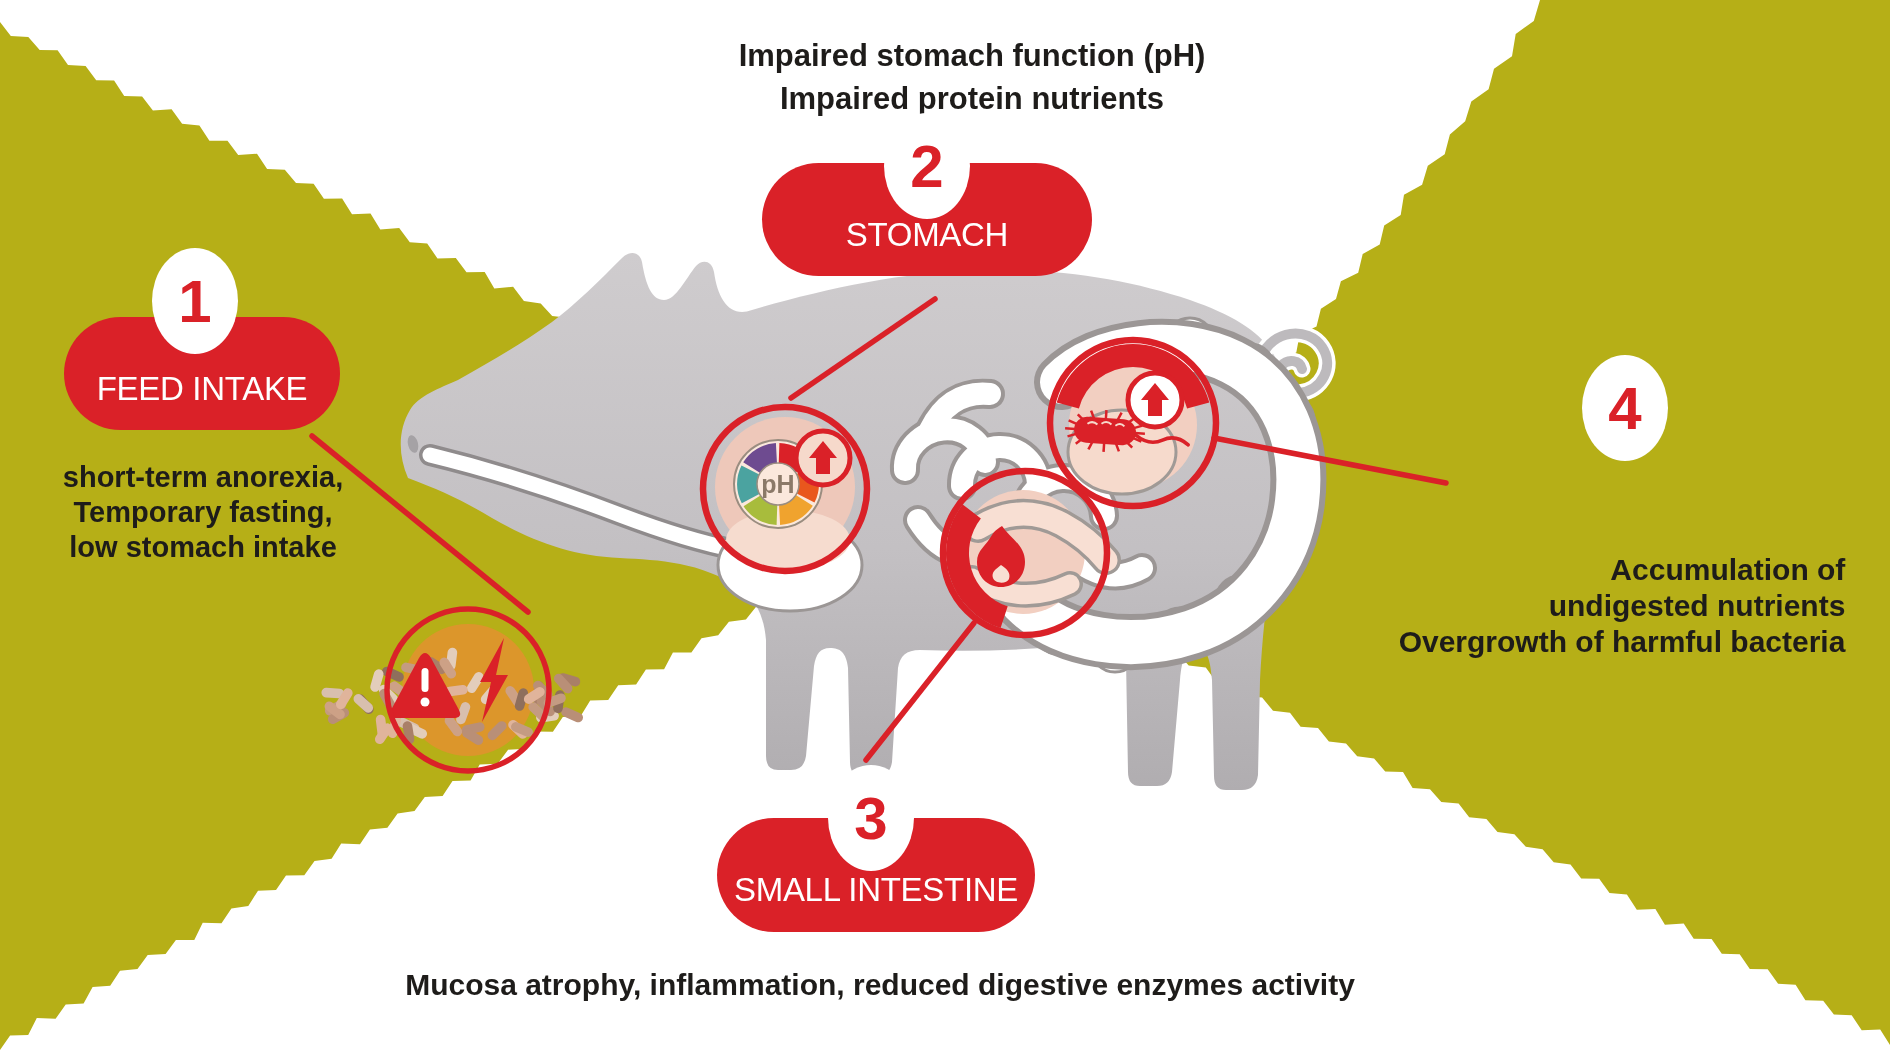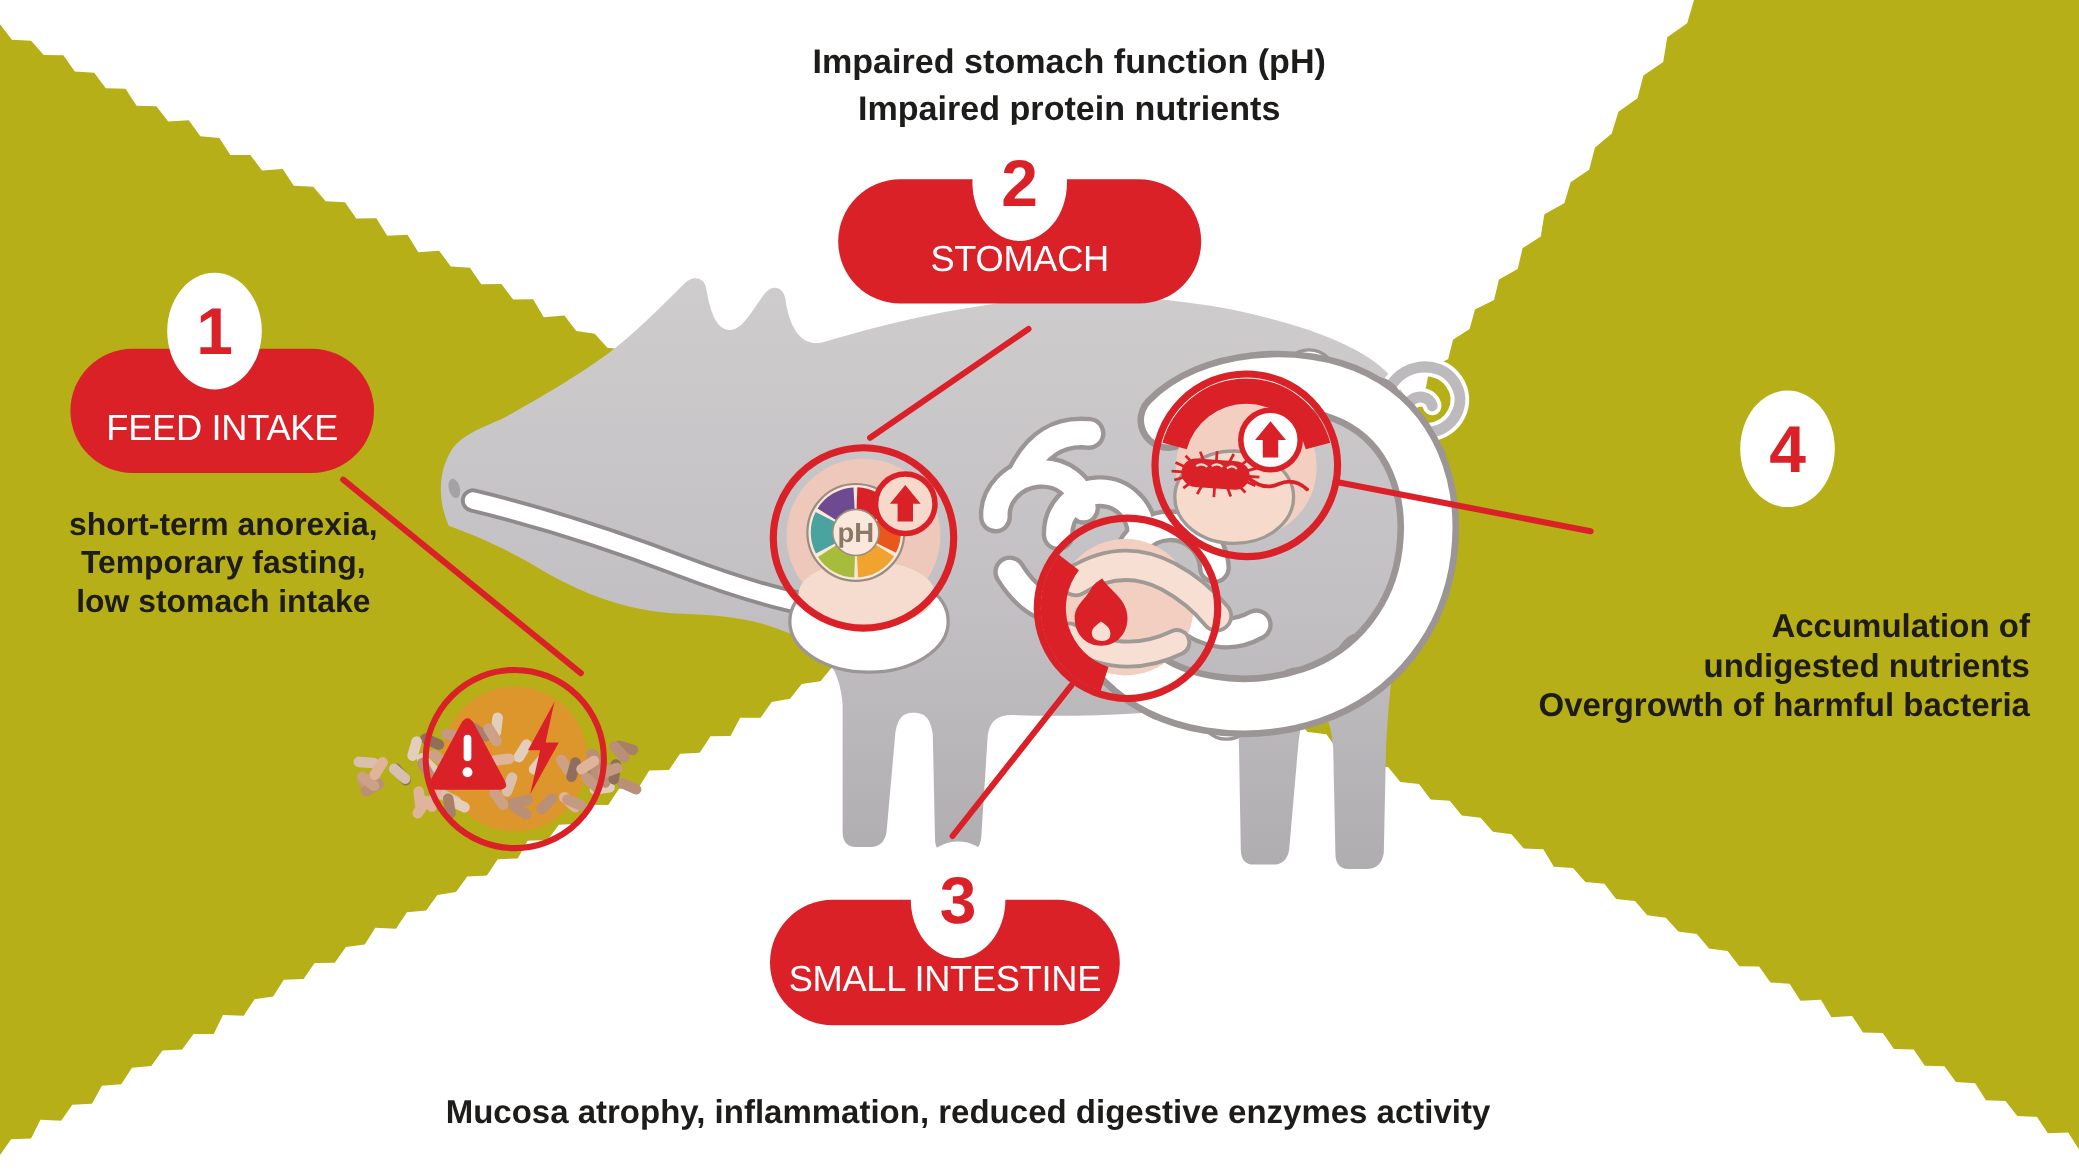--- a/index.html
+++ b/index.html
@@ -8,21 +8,21 @@
   html,body{margin:0;padding:0;background:#fff;}
   .canvas{
     position:relative; width:1890px; height:1064px; background:#ffffff; overflow:hidden;
     font-family:"Liberation Sans", sans-serif; color:var(--text);
   }
   .art{position:absolute; left:0; top:0;}
   .txt{position:absolute; text-align:center; font-weight:600; transform:translateX(-50%); white-space:nowrap;}
   .header-note{left:929px; top:34px; font-size:31px; line-height:43px;margin-left:43px;}
   .feed-note{left:203px; top:460px; font-size:29px; line-height:35px;}
   .hindgut-note{left:1622px; top:552px; font-size:30px; line-height:36px;text-align:right;}
-  .bottom-note{left:880px; top:965px; font-size:30px; line-height:39px;margin-top:27px;}
+  .bottom-note{left:880px; top:965px; font-size:30px; line-height:39px;}
   .pill{
     position:absolute; background:var(--red); border-radius:58px;
     display:flex; align-items:center; justify-content:center; box-sizing:border-box; padding-top:30px;
   }
   .pill .label{color:#ffffff; font-weight:400; font-size:33px; letter-spacing:-0.3px; white-space:nowrap;}
   .num-oval{
     position:absolute; width:86px; height:106px; background:#ffffff; border-radius:50%;
     display:flex; align-items:center; justify-content:center;
   }
   .num-oval .num{color:var(--red); font-weight:700; font-size:60px; line-height:1; padding-top:2px;}
@@ -268,21 +268,21 @@
     <span class="num">1</span>
   </div>
 
   <div class="pill" style="left:762px; top:163px; width:330px; height:113px;">
     <span class="label">STOMACH</span>
   </div>
   <div class="num-oval" style="left:884px; top:113px;">
     <span class="num">2</span>
   </div>
 
-  <div class="pill" style="left:700px; top:818px; width:318px; height:114px;">
+  <div class="pill" style="left:717px; top:818px; width:318px; height:114px;">
     <span class="label">SMALL INTESTINE</span>
   </div>
   <div class="num-oval" style="left:828px; top:765px;">
     <span class="num">3</span>
   </div>
 
   <div class="num-oval" style="left:1582px; top:355px;">
     <span class="num">4</span>
   </div>
 

